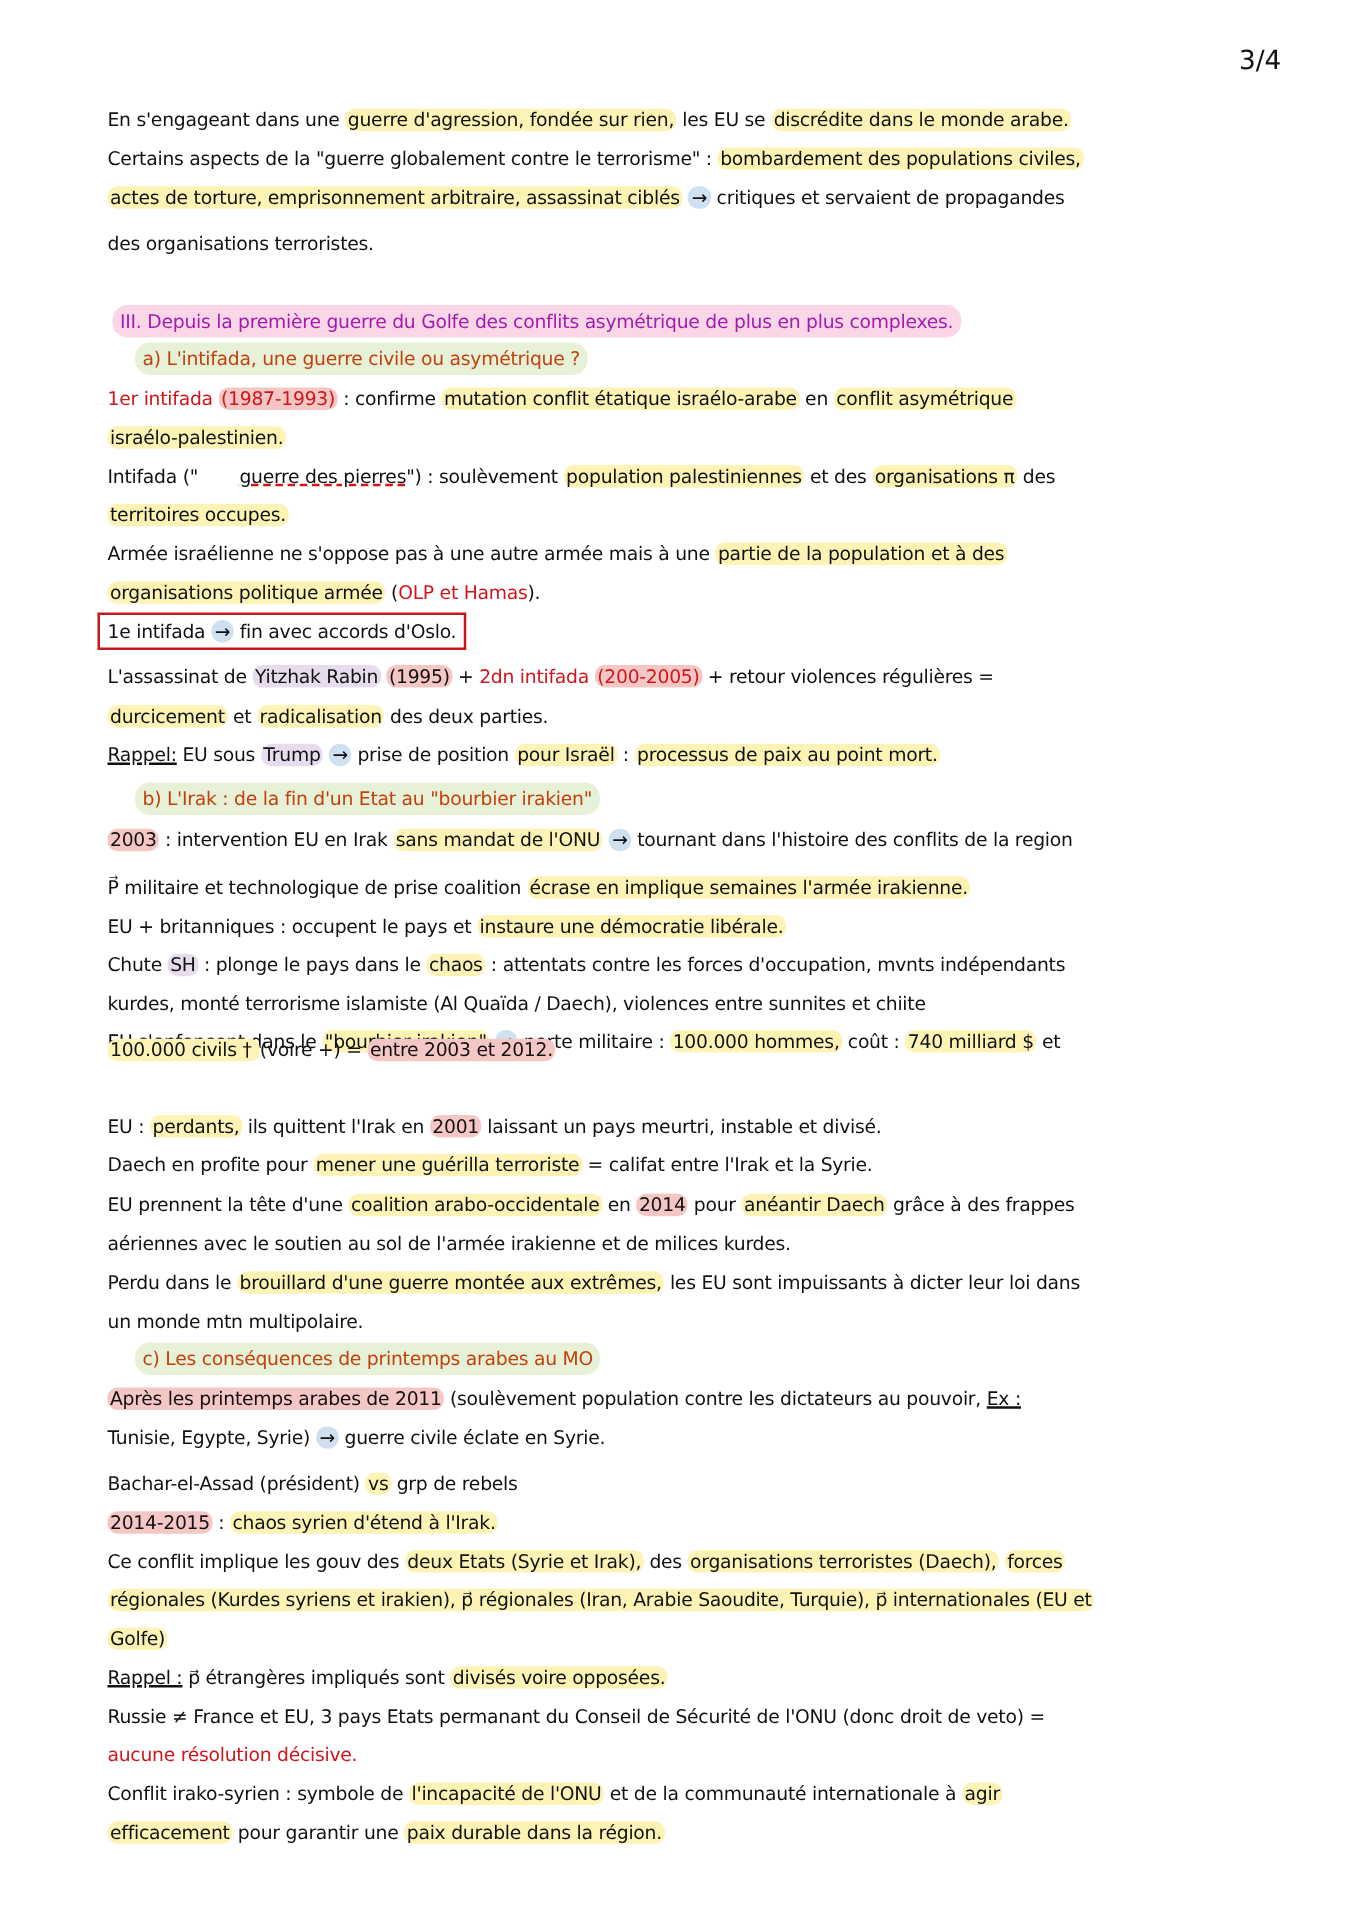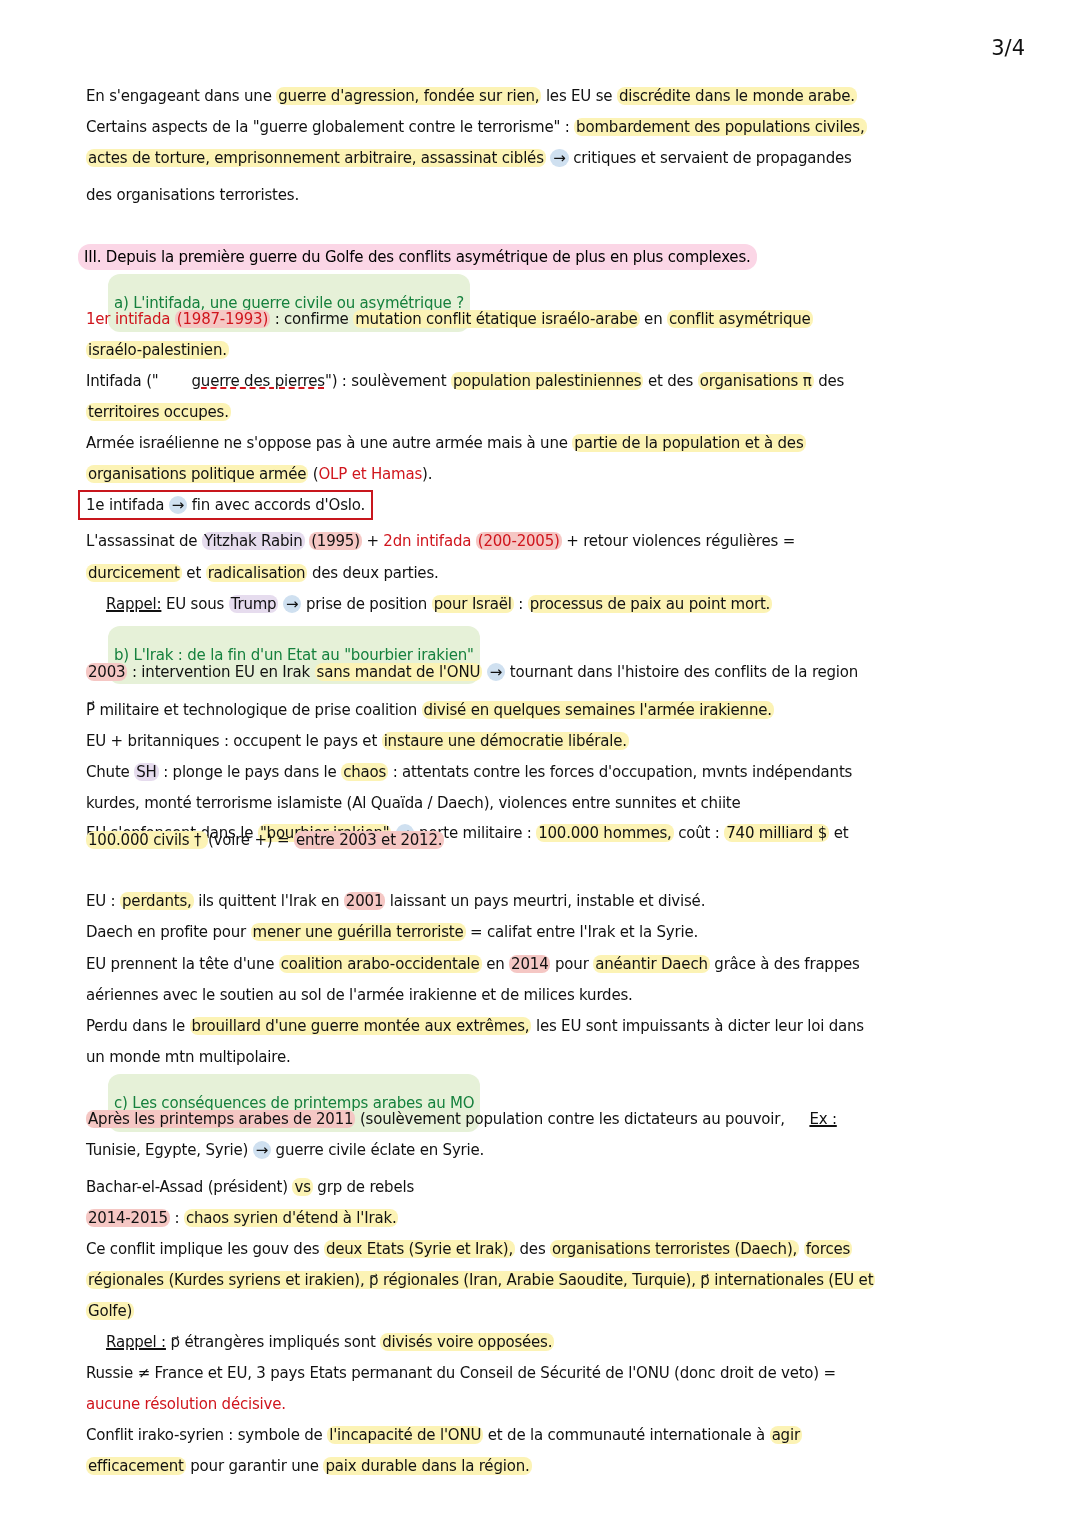--- a/index.html
+++ b/index.html
@@ -5,25 +5,25 @@
   html, body { margin:0; padding:0; background:#ffffff; }
   body { width:1080px; height:1527px; position:relative; overflow:hidden;
          font-family:"DejaVu Sans", sans-serif; color:#111; }
   .page-num { position:absolute; top:36px; right:55px; font-size:21px; }
   .line { position:absolute; left:86px; font-size:15px; white-space:nowrap; letter-spacing:-0.2px; line-height:26px; }
   .y { background:#fcf3b5; border-radius:8px; padding:0 2px; }
   .r { background:#f5c7c4; border-radius:8px; padding:0 2px; }
   .b { background:#cfe0f0; border-radius:10px; padding:0 3px; }
   .p { background:#e6dcee; border-radius:8px; padding:0 2px; }
   .red { color:#d0151d; }
-  .ul { text-decoration:underline; text-decoration-thickness:2px;margin-left:20px; }
+  .ul { text-decoration:underline; text-decoration-thickness:2px; }
   .ulred { text-decoration-color:#d0151d; text-decoration-thickness:2px; }
   .dash { text-decoration:underline dashed #d0151d; text-decoration-thickness:2px;margin-left:33px; }
-  .h1 { color:#000000; background:#fbd6e6; border-radius:12px; padding:0 6px; left:78px; }
-  .h2 { color:#15803d; background:#e6f1d8; border-radius:12px; padding:16px 6px; left:108px; }
+  .h1 { color:#a21caf; background:#fbd6e6; border-radius:12px; padding:0 6px; left:90px; }
+  .h2 { color:#c2410c; background:#e6f1d8; border-radius:12px; padding:0 6px; left:108px; }
   .box { border:2px solid #c8161d; padding:0 6px; left:78px; }
 </style>
 </head>
 <body>
 
 <div class="page-num">3/4</div>
 
 <div class="line" style="top:83px"><span>En s'engageant dans une </span><span class="y">guerre d'agression, fondée sur rien,</span><span> les EU se </span><span class="y">discrédite dans le monde arabe.</span></div>
 <div class="line" style="top:114px"><span>Certains aspects de la "guerre globalement contre le terrorisme" : </span><span class="y">bombardement des populations civiles,</span></div>
 <div class="line" style="top:145px"><span class="y">actes de torture, emprisonnement arbitraire, assassinat ciblés</span> <span class="b">→</span><span> critiques et servaient de propagandes</span></div>
@@ -38,21 +38,21 @@
 <div class="line" style="top:399px"><span class="y">territoires occupes.</span></div>
 <div class="line" style="top:430px"><span>Armée israélienne ne s'oppose pas à une autre armée mais à une </span><span class="y">partie de la population et à des</span></div>
 <div class="line" style="top:461px"><span class="y">organisations politique armée</span><span> (</span><span class="red">OLP et Hamas</span><span>).</span></div>
 <div class="line box" style="top:490px"><span>1e intifada </span><span class="b">→</span><span> fin avec accords d'Oslo.</span></div>
 <div class="line" style="top:528px"><span>L'assassinat de </span><span class="p">Yitzhak Rabin</span><span> </span><span class="r">(1995)</span><span> + </span><span class="red">2dn intifada </span><span class="red r">(200-2005)</span><span> + retour violences régulières =</span></div>
 <div class="line" style="top:560px"><span class="y">durcicement</span><span> et </span><span class="y">radicalisation</span><span> des deux parties.</span></div>
 <div class="line" style="top:591px"><span class="ul">Rappel:</span><span> EU sous </span><span class="p">Trump</span> <span class="b">→</span><span> prise de position </span><span class="y">pour Israël</span><span> : </span><span class="y ulred">processus de paix au point mort.</span></div>
 
 <div class="line h2" style="top:626px">b) L'Irak : de la fin d'un Etat au "bourbier irakien"</div>
 <div class="line" style="top:659px"><span class="r">2003</span><span> : intervention EU en Irak </span><span class="y">sans mandat de l'ONU</span> <span class="b">→</span><span> tournant dans l'histoire des conflits de la region</span></div>
-<div class="line" style="top:697px"><span>P⃗ militaire et technologique de prise coalition </span><span class="y">divisé en quelques semaines l'armée irakienne.</span></div>
+<div class="line" style="top:697px"><span>P⃗ militaire et technologique de prise coalition </span><span class="y">écrase en implique semaines l'armée irakienne.</span></div>
 <div class="line" style="top:728px"><span>EU + britanniques : occupent le pays et </span><span class="y">instaure une démocratie libérale.</span></div>
 <div class="line" style="top:759px"><span>Chute </span><span class="p">SH</span><span> : plonge le pays dans le </span><span class="y">chaos</span><span> : attentats contre les forces d'occupation, mvnts indépendants</span></div>
 <div class="line" style="top:790px">kurdes, monté terrorisme islamiste (Al Quaïda / Daech), violences entre sunnites et chiite</div>
 <div class="line" style="top:820px"><span>EU s'enfoncent dans le </span><span class="y">"bourbier irakien"</span> <span class="b">→</span><span> perte militaire : </span><span class="y">100.000 hommes,</span><span> coût : </span><span class="y">740 milliard $</span><span> et</span></div>
 <div class="line" style="top:827px"><span class="y">100.000 civils † </span><span>(voire +) = </span><span class="r">entre 2003 et 2012.</span></div>
 <div class="line" style="top:888px"><span>EU : </span><span class="y">perdants,</span><span> ils quittent l'Irak en </span><span class="r">2001</span><span> laissant un pays meurtri, instable et divisé.</span></div>
 <div class="line" style="top:919px"><span>Daech en profite pour </span><span class="y">mener une guérilla terroriste</span><span> = califat entre l'Irak et la Syrie.</span></div>
 <div class="line" style="top:951px"><span>EU prennent la tête d'une </span><span class="y">coalition arabo-occidentale</span><span> en </span><span class="r">2014</span><span> pour </span><span class="y">anéantir Daech</span><span> grâce à des frappes</span></div>
 <div class="line" style="top:982px">aériennes avec le soutien au sol de l'armée irakienne et de milices kurdes.</div>
 <div class="line" style="top:1013px"><span>Perdu dans le </span><span class="y">brouillard d'une guerre montée aux extrêmes,</span><span> les EU sont impuissants à dicter leur loi dans</span></div>

